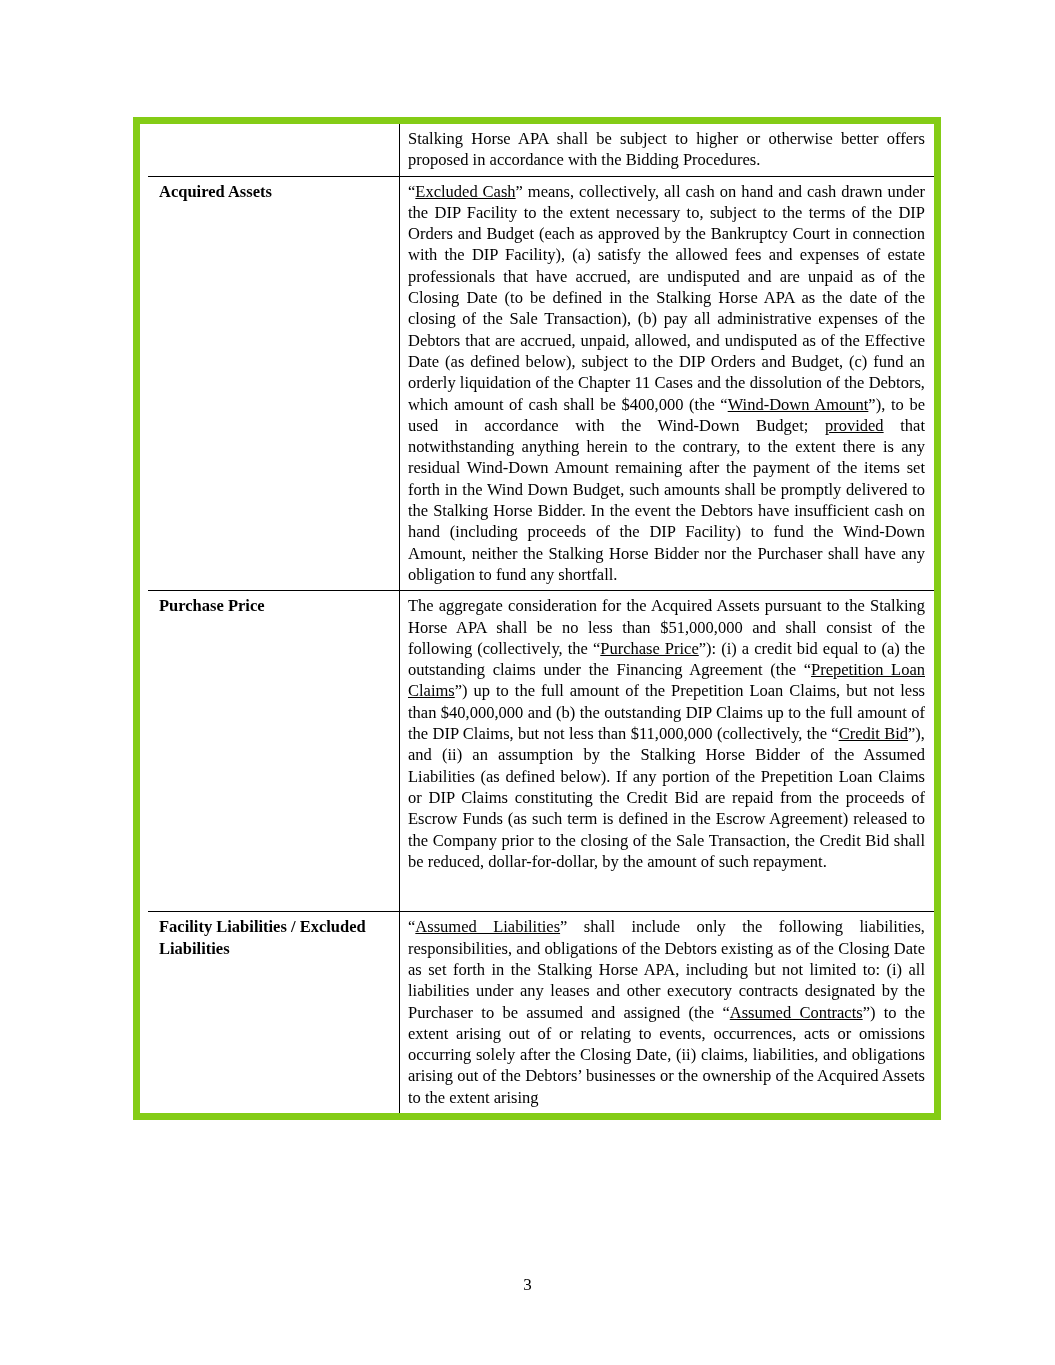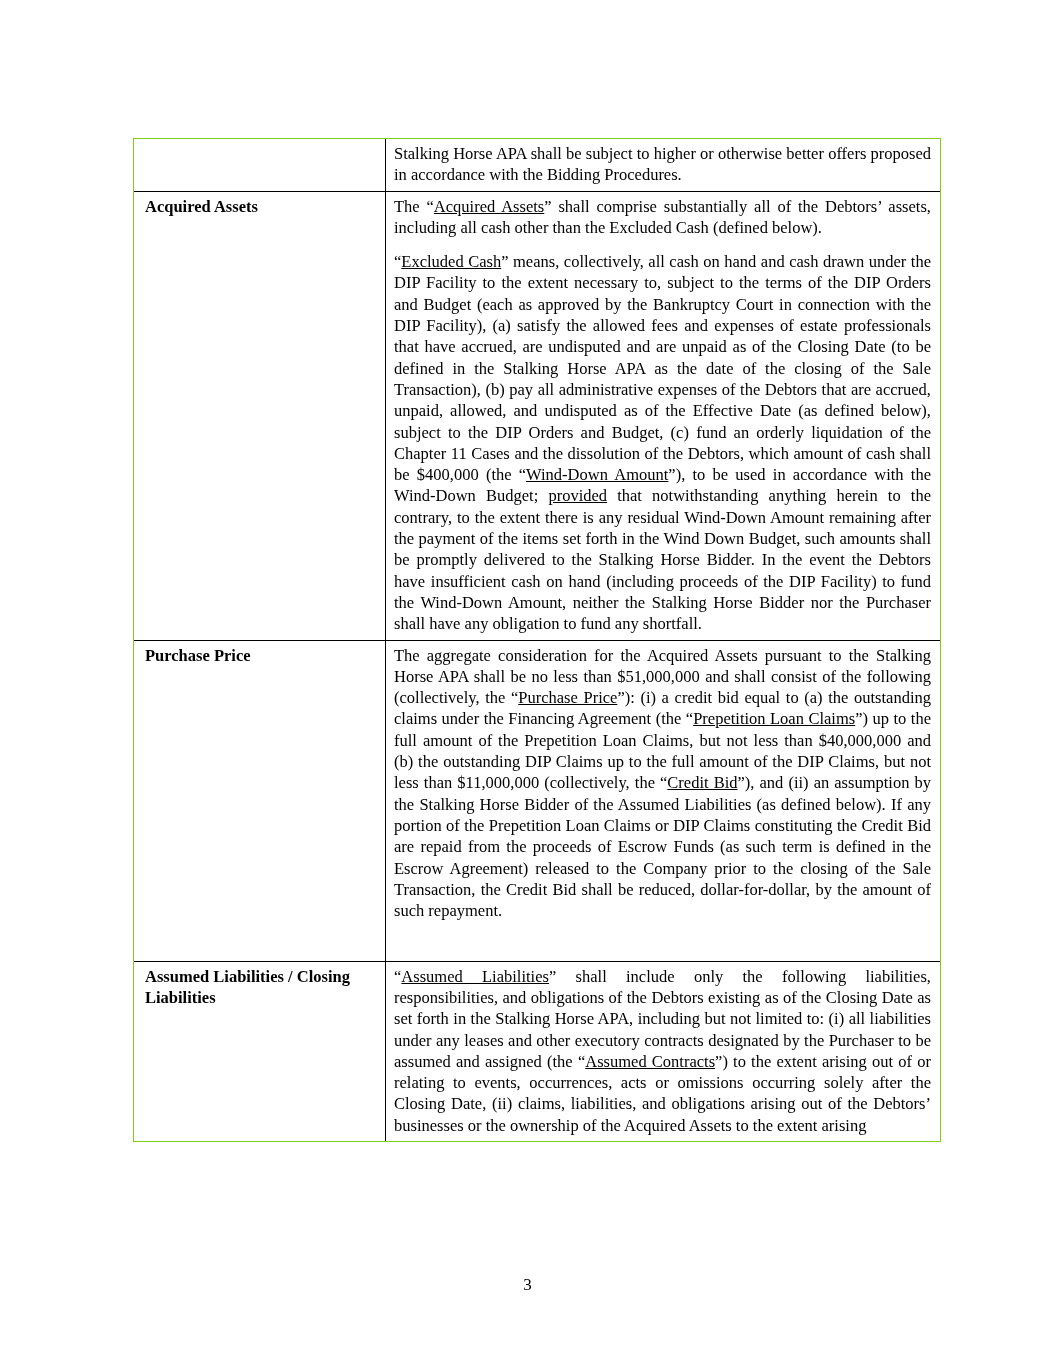--- a/index.html
+++ b/index.html
@@ -8,23 +8,24 @@
     width: 1055px;
     height: 1365px;
     position: relative;
     font-family: "Liberation Serif", serif;
     color: #000000;
   }
   .sheet { position: absolute; inset: 0; background: #ffffff; }
   .terms-table {
     position: absolute;
     left: 133px;
-    top: 138px;
+    top: 117px;
     width: 808px;
-    border: 1px solid #84cc16;
+    border: 7px solid #84cc16;
+    padding-left: 8px;
   }
   .trow { display: flex; border-bottom: 1px solid #000000; }
   .trow:last-child { border-bottom: none; }
   .cell { font-size: 16.5px; line-height: 21.3px; }
   .term {
     flex: none;
     width: 252px;
     border-right: 1px solid #000000;
     padding: 4px 10px 4px 11px;
     font-weight: bold;
@@ -53,32 +54,31 @@
   <div class="terms-table">
       <div class="trow">
         <div class="cell term"></div>
         <div class="cell desc">
           <p><span>Stalking Horse APA shall be subject to higher or otherwise better offers proposed in accordance with the Bidding Procedures.</span></p>
         </div>
       </div>
       <div class="trow">
         <div class="cell term">Acquired Assets</div>
         <div class="cell desc">
-          <p><span>The “</span><span class="u">Acquired Assets</span><span>” shall comprise substantially all of the Debtors’ assets, including all cash other than the Excluded Cash (defined below).</span></p>
           <p><span>“</span><span class="u">Excluded Cash</span><span>” means, collectively, all cash on hand and cash drawn under the DIP Facility to the extent necessary to, subject to the terms of the DIP Orders and Budget (each as approved by the Bankruptcy Court in connection with the DIP Facility), (a) satisfy the allowed fees and expenses of estate professionals that have accrued, are undisputed and are unpaid as of the Closing Date (to be defined in the Stalking Horse APA as the date of the closing of the Sale Transaction), (b) pay all administrative expenses of the Debtors that are accrued, unpaid, allowed, and undisputed as of the Effective Date (as defined below), subject to the DIP Orders and Budget, (c) fund an orderly liquidation of the Chapter 11 Cases and the dissolution of the Debtors, which amount of cash shall be $400,000 (the “</span><span class="u">Wind-Down Amount</span><span>”), to be used in accordance with the Wind-Down Budget; </span><span class="u">provided</span><span> that notwithstanding anything herein to the contrary, to the extent there is any residual Wind-Down Amount remaining after the payment of the items set forth in the Wind Down Budget, such amounts shall be promptly delivered to the Stalking Horse Bidder. In the event the Debtors have insufficient cash on hand (including proceeds of the DIP Facility) to fund the Wind-Down Amount, neither the Stalking Horse Bidder nor the Purchaser shall have any obligation to fund any shortfall.</span></p>
         </div>
       </div>
       <div class="trow">
         <div class="cell term">Purchase Price</div>
         <div class="cell desc">
           <p><span>The aggregate consideration for the Acquired Assets pursuant to the Stalking Horse APA shall be no less than $51,000,000 and shall consist of the following (collectively, the “</span><span class="u">Purchase Price</span><span>”): (i) a credit bid equal to (a) the outstanding claims under the Financing Agreement (the “</span><span class="u">Prepetition Loan Claims</span><span>”) up to the full amount of the Prepetition Loan Claims, but not less than $40,000,000 and (b) the outstanding DIP Claims up to the full amount of the DIP Claims, but not less than $11,000,000 (collectively, the “</span><span class="u">Credit Bid</span><span>”), and (ii) an assumption by the Stalking Horse Bidder of the Assumed Liabilities (as defined below). If any portion of the Prepetition Loan Claims or DIP Claims constituting the Credit Bid are repaid from the proceeds of Escrow Funds (as such term is defined in the Escrow Agreement) released to the Company prior to the closing of the Sale Transaction, the Credit Bid shall be reduced, dollar-for-dollar, by the amount of such repayment.</span></p>
           <p>&nbsp;</p>
         </div>
       </div>
       <div class="trow">
-        <div class="cell term">Assumed Liabilities / Closing Liabilities</div>
+        <div class="cell term">Facility Liabilities / Excluded Liabilities</div>
         <div class="cell desc">
           <p><span>“</span><span class="u">Assumed Liabilities</span><span>” shall include only the following liabilities, responsibilities, and obligations of the Debtors existing as of the Closing Date as set forth in the Stalking Horse APA, including but not limited to: (i) all liabilities under any leases and other executory contracts designated by the Purchaser to be assumed and assigned (the “</span><span class="u">Assumed Contracts</span><span>”) to the extent arising out of or relating to events, occurrences, acts or omissions occurring solely after the Closing Date, (ii) claims, liabilities, and obligations arising out of the Debtors’ businesses or the ownership of the Acquired Assets to the extent arising</span></p>
         </div>
       </div>
     </div>
   <div class="page-number">3</div>
 </div>
 
 </body></html>

